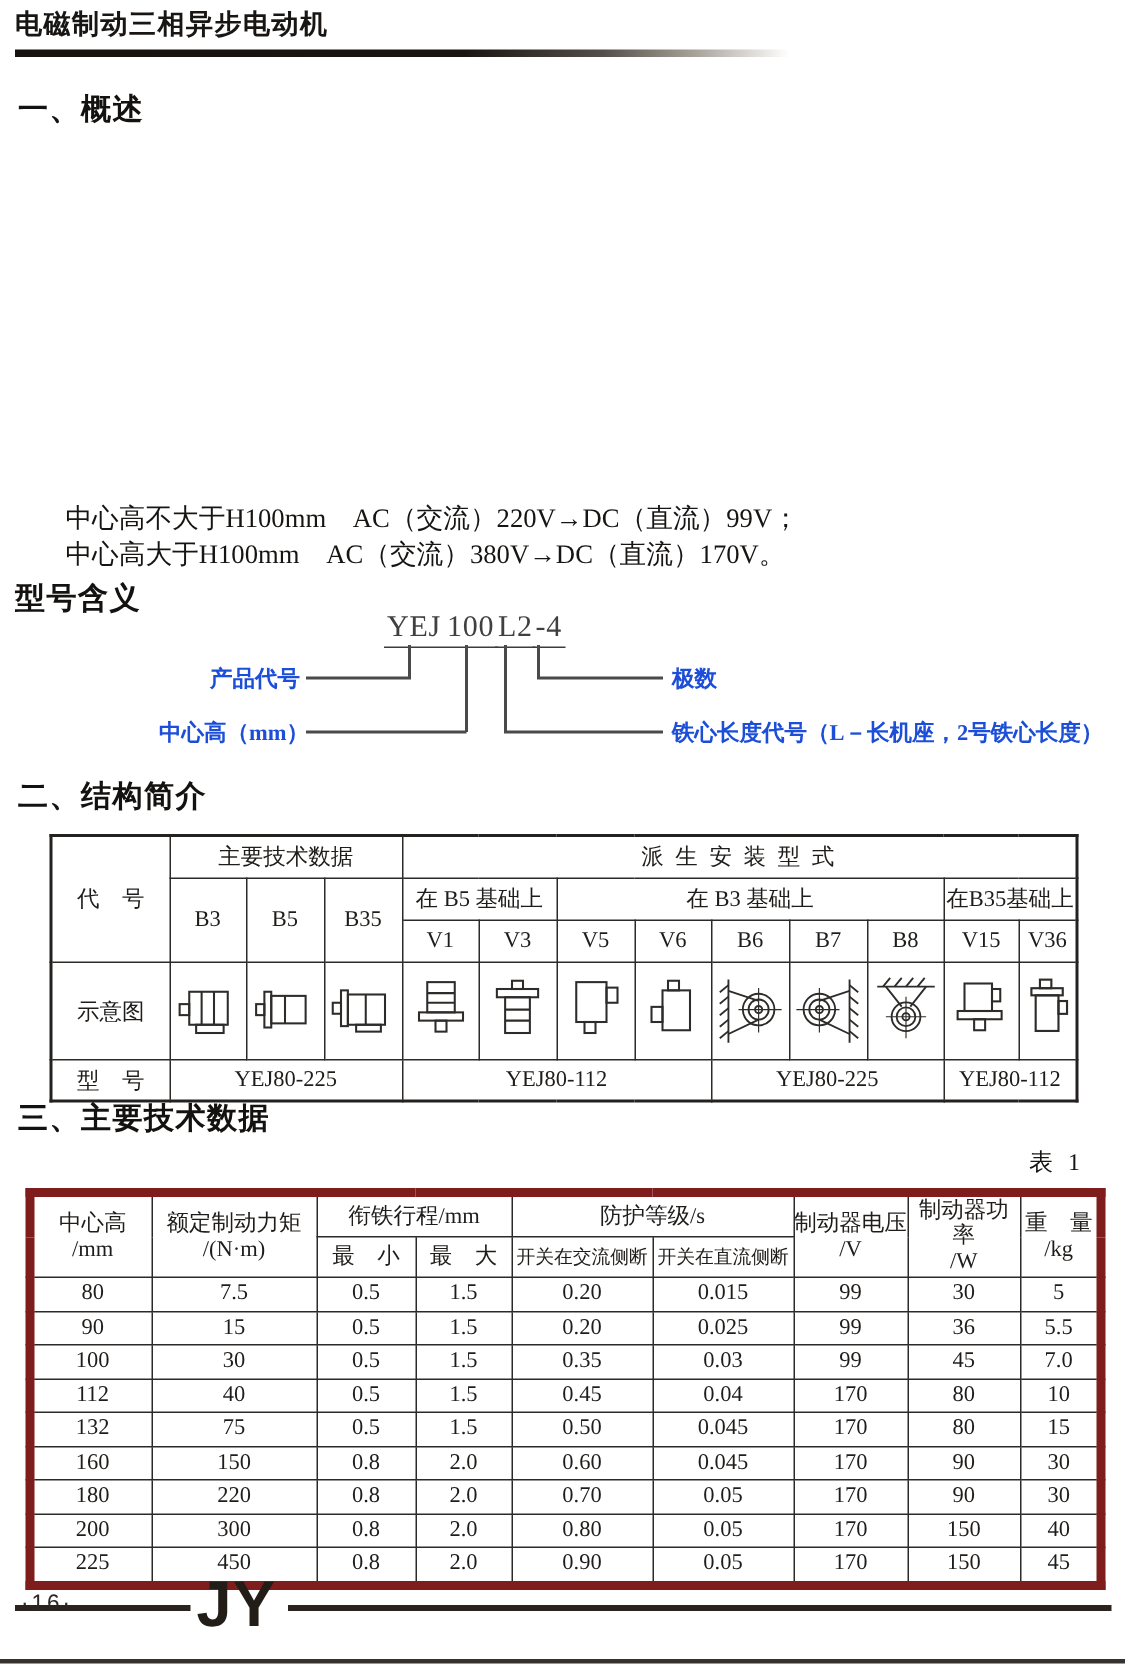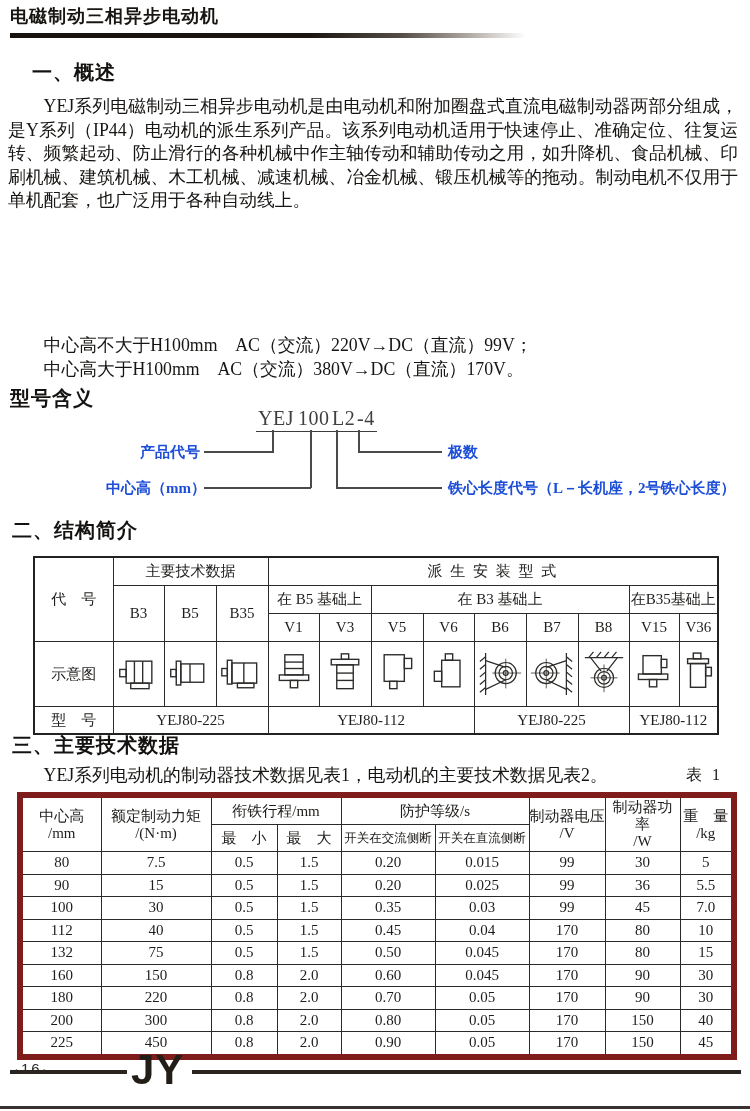--- a/index.html
+++ b/index.html
@@ -90,23 +90,22 @@
   .bottom-edge { position:absolute; left:0; top:1106px; width:750px; height:3px; background:#37322d; }
 </style>
 </head>
 <body>
 
 <div class="page">
 
   <div class="page-title">电磁制动三相异步电动机</div>
   <div class="title-rule"></div>
 
-  <div class="h1" style="left:12px; top:59px;margin-left:20px;">一、概述</div>
-
-  <div class="para" style="top:95px;">YEJ系列电磁制动三相异步电动机是由电动机和附加圈盘式直流电磁制动器两部分组成，是Y系列（IP44）电动机的派生系列产品。该系列电动机适用于快速停止、准确定位、往复运转、频繁起动、防止滑行的各种机械中作主轴传动和辅助传动之用，如升降机、食品机械、印刷机械、建筑机械、木工机械、减速机械、冶金机械、锻压机械等的拖动。制动电机不仅用于单机配套，也广泛用于各种自动线上。</div>
+  <div class="h1" style="left:12px; top:59px;">一、概述</div>
+
 
 
   <div class="para" style="top:334px;">中心高不大于H100mm　AC（交流）220V→DC（直流）99V；</div>
   <div class="para" style="top:358px;">中心高大于H100mm　AC（交流）380V→DC（直流）170V。</div>
 
   <div class="h1" style="left:10px; top:385px;">型号含义</div>
 
   <div>
     <span class="code-part" style="left:256px;">YEJ</span>
     <span class="code-part" style="left:296px;">100</span>
@@ -299,21 +298,20 @@
       <td>型　号</td>
       <td colspan="3">YEJ80-225</td>
       <td colspan="4">YEJ80-112</td>
       <td colspan="3">YEJ80-225</td>
       <td colspan="2">YEJ80-112</td>
     </tr>
   </tbody>
     </table>
 
   <div class="h1" style="left:12px; top:732px;">三、主要技术数据</div>
-  <div class="t1-intro">YEJ系列电动机的制动器技术数据见表1，电动机的主要技术数据见表2。</div>
   <div class="t1-label">表 1</div>
 
   <table class="t1-table">
     <colgroup>
       <col style="width:81px">
         <col style="width:110px">
         <col style="width:66px">
         <col style="width:64px">
       <col style="width:94px">
         <col style="width:94px">

